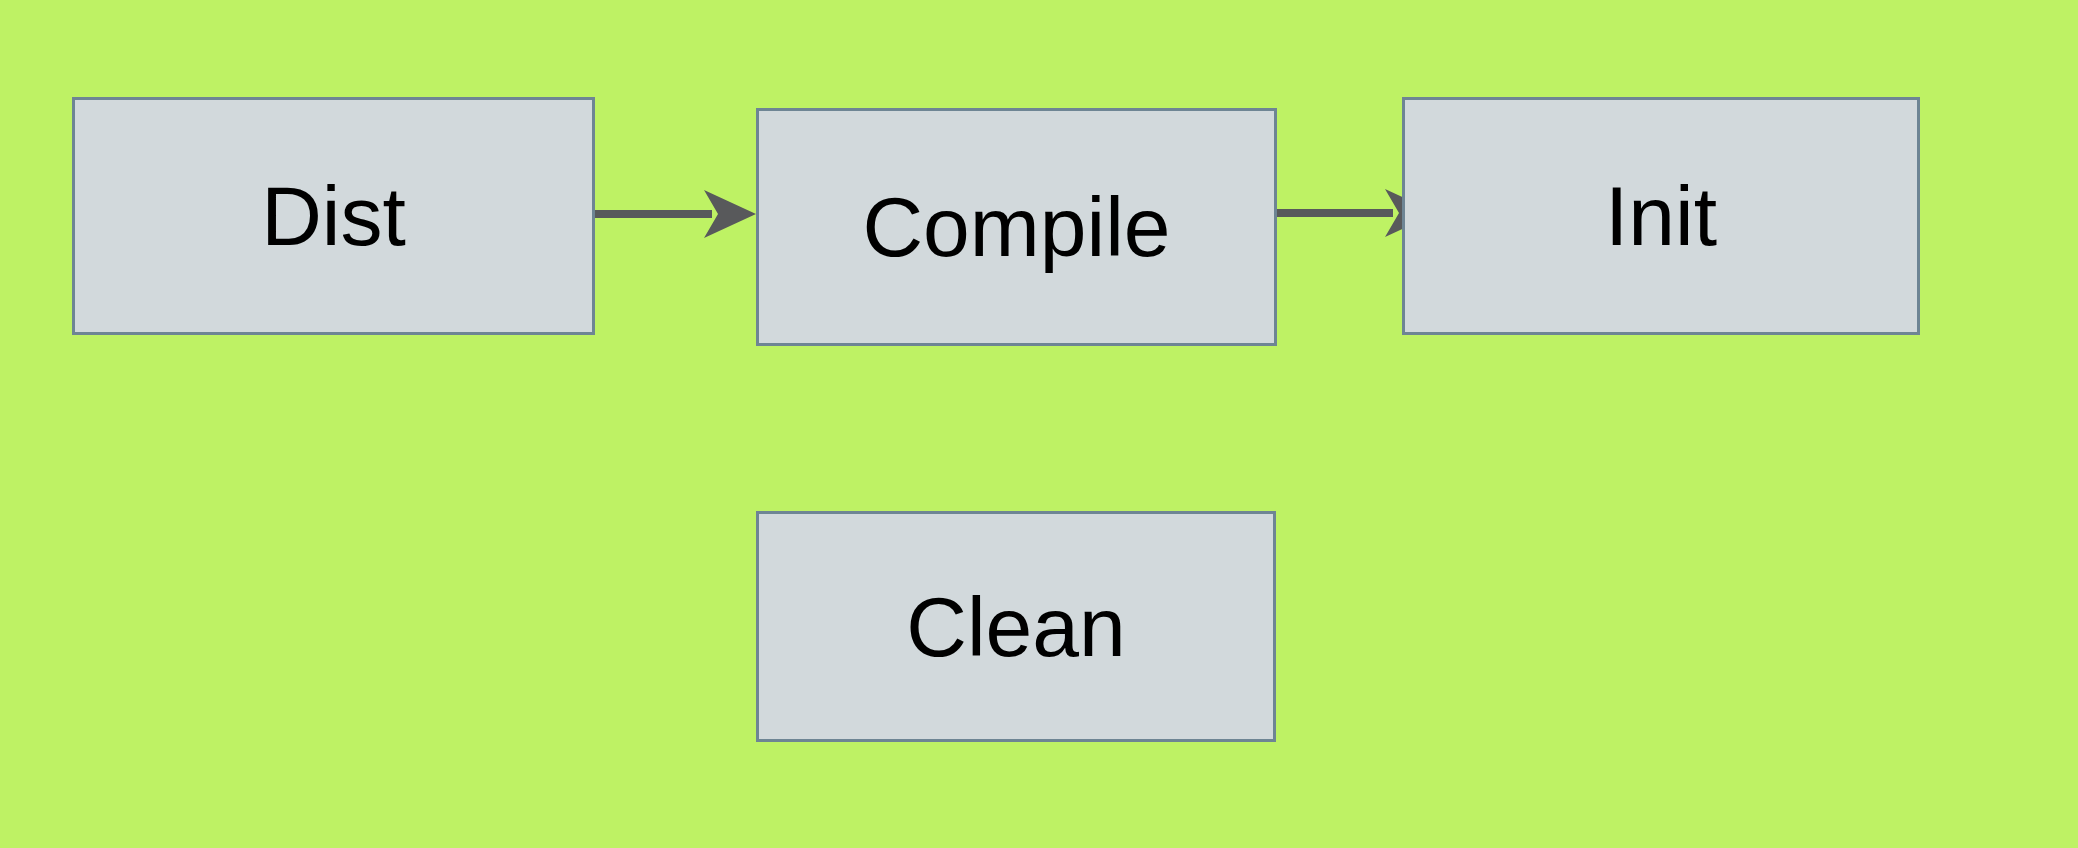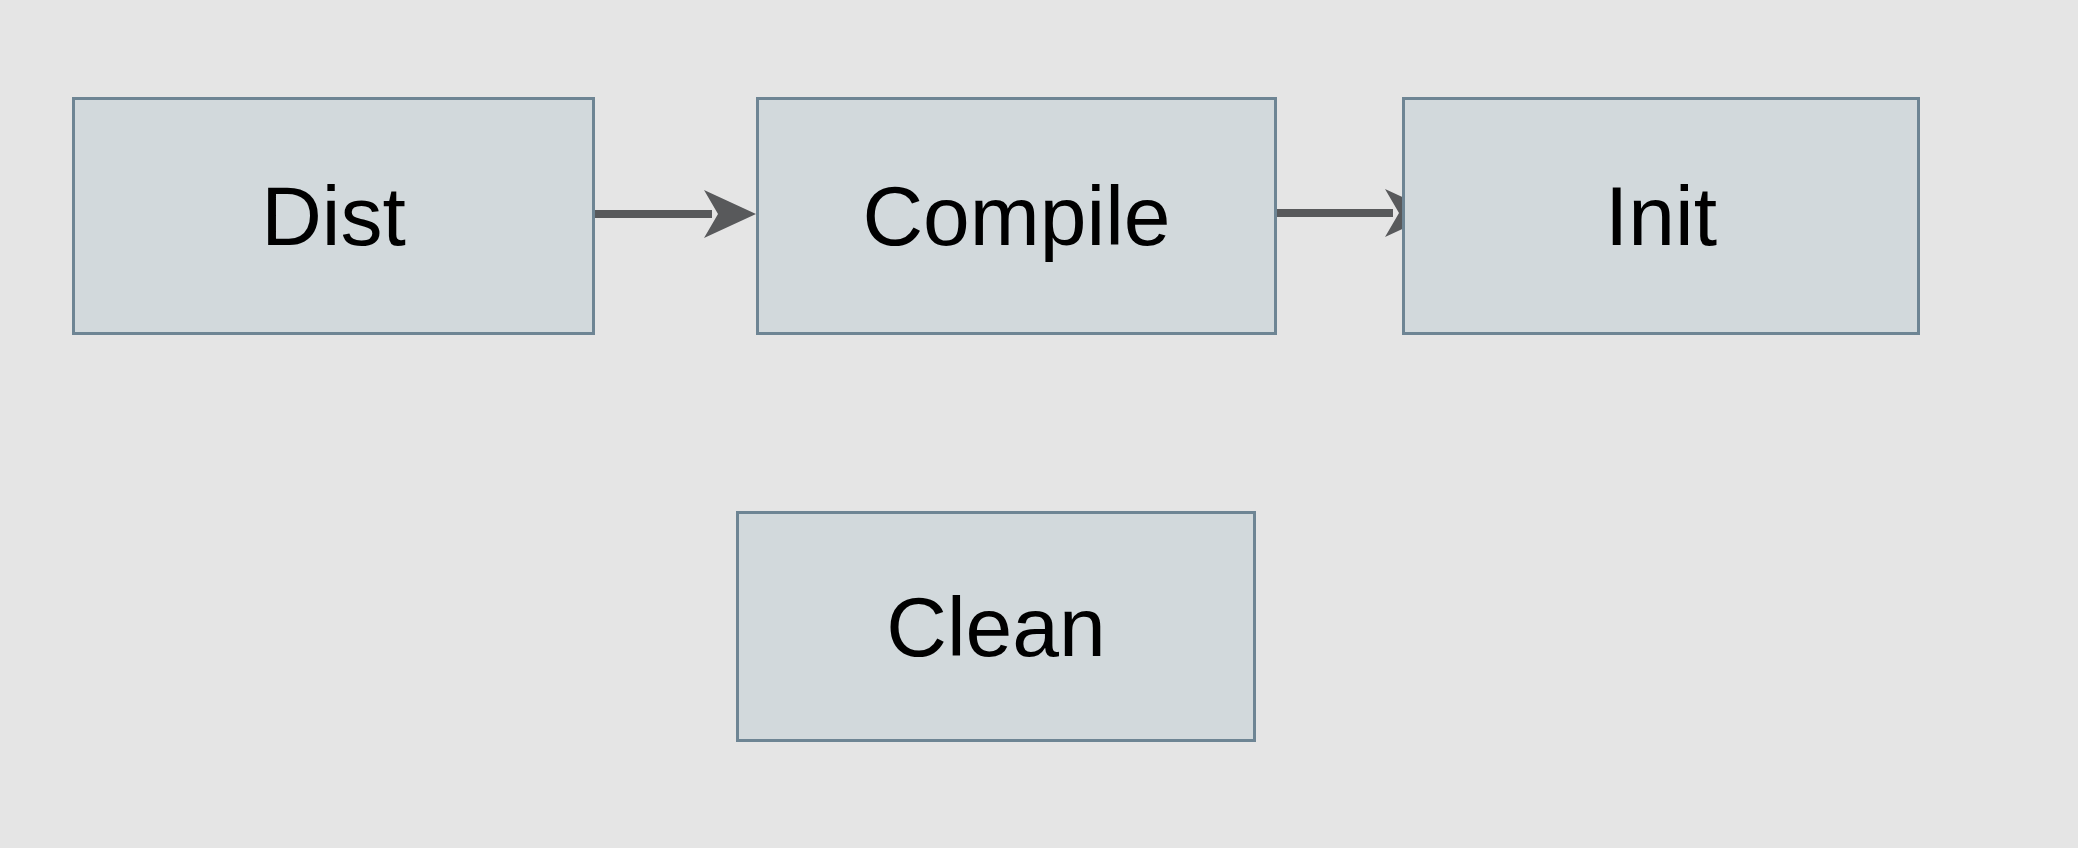--- a/index.html
+++ b/index.html
@@ -4,44 +4,44 @@
 <style>
   html, body {
     margin: 0;
     padding: 0;
     background: #ffffff;
   }
   .canvas {
     position: relative;
     width: 2078px;
     height: 848px;
-    background: #e5e5e5;
+    background: #bef264;
     overflow: hidden;
     font-family: "Liberation Sans", sans-serif;
   }
   .node {
     position: absolute;
     box-sizing: border-box;
     background: #d2d9dc;
     border: 3px solid #6e8594;
     display: flex;
     align-items: center;
     justify-content: center;
   }
   .node-label {
     font-size: 84px;
     line-height: 1;
     color: #000000;
     letter-spacing: 0px;
     user-select: none;
   }
   #node-dist    { left: 72px;   top: 97px;  width: 523px; height: 238px; }
-  #node-compile { left: 756px;  top: 97px;  width: 521px; height: 238px; }
+  #node-compile { left: 756px;  top: 108px;  width: 521px; height: 238px; }
   #node-init    { left: 1402px; top: 97px;  width: 518px; height: 238px; }
-  #node-clean   { left: 736px;  top: 511px; width: 520px; height: 231px; }
+  #node-clean   { left: 756px;  top: 511px; width: 520px; height: 231px; }
   .arrow {
     position: absolute;
     overflow: visible;
   }
   #arrow-1 { left: 595px;  top: 184px; }
   #arrow-2 { left: 1277px; top: 183px; }
   .arrow line    { stroke: #58595b; stroke-width: 8; }
   .arrow polygon { fill: #58595b; }
 </style>
 </head>

